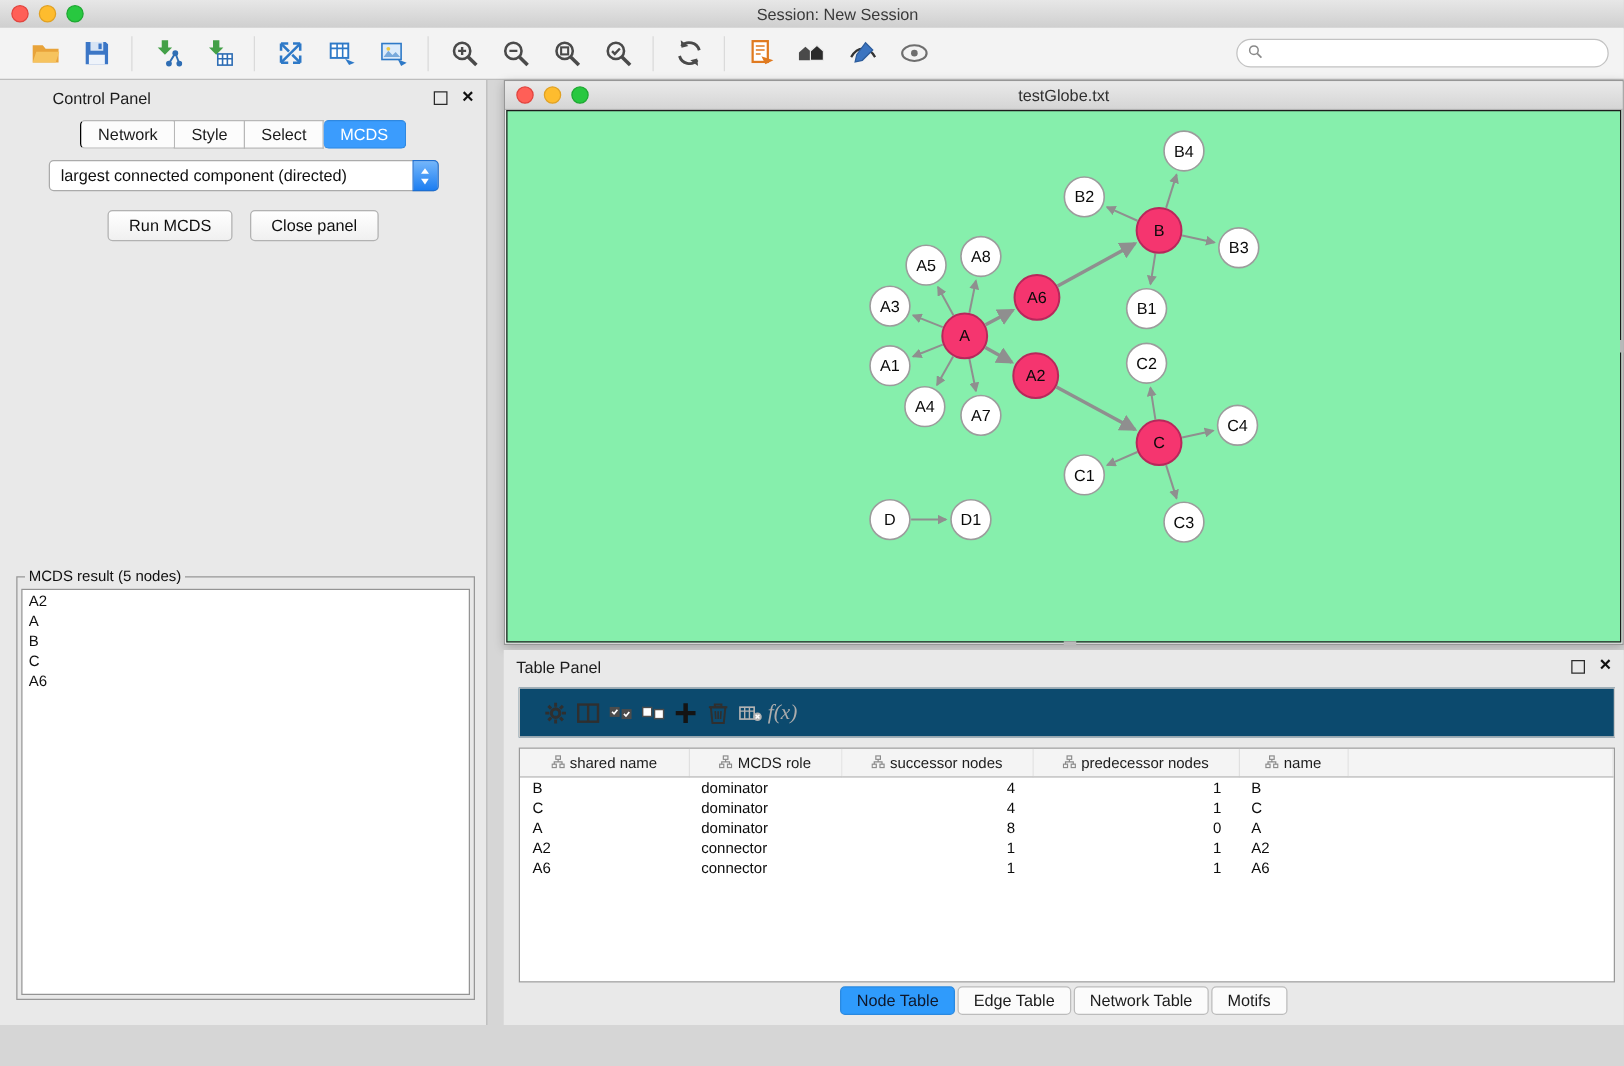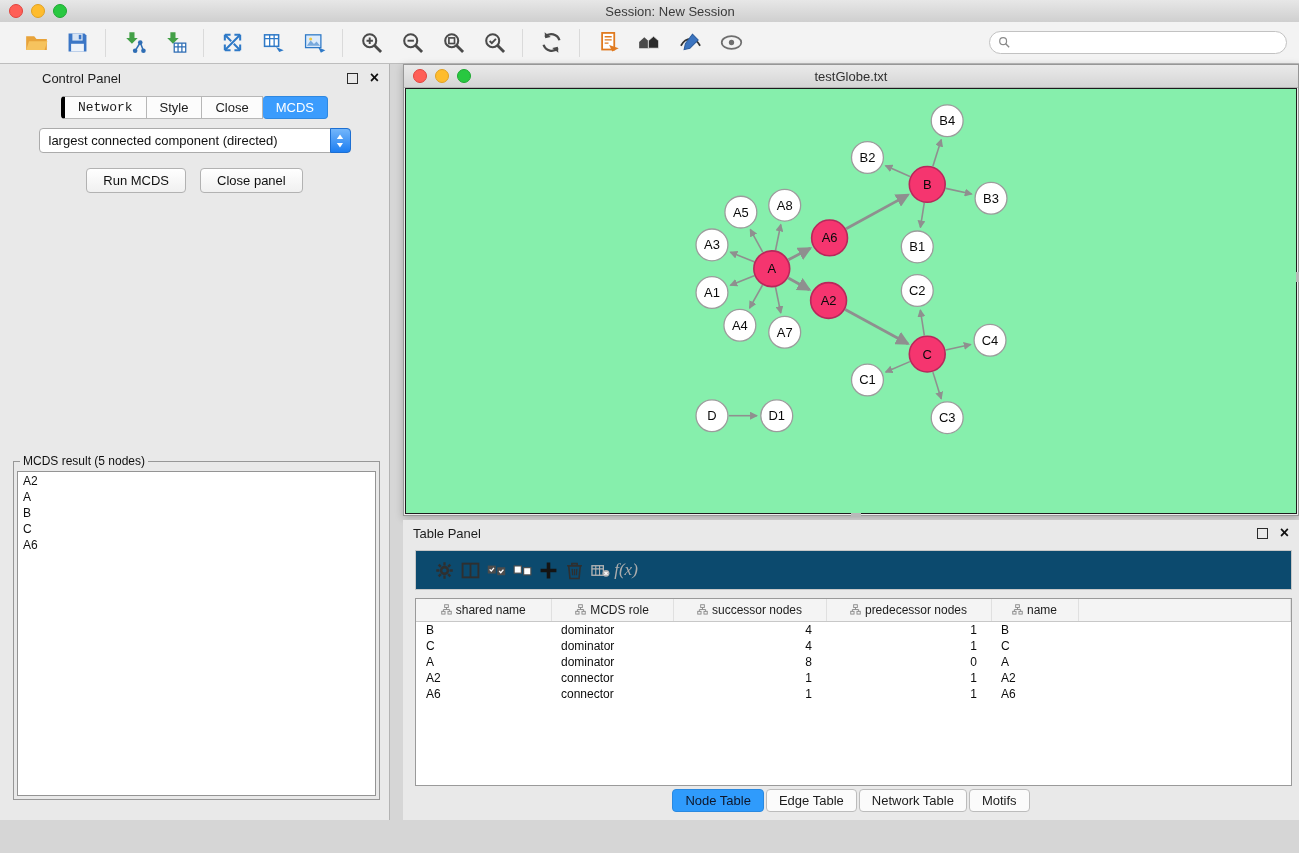--- a/index.html
+++ b/index.html
@@ -27,21 +27,21 @@
   .searchbox input{border:none;outline:none;flex:1;font-size:12px;background:transparent;font-family:"Liberation Sans",sans-serif;color:#333;}
 
   
   .control-panel{position:absolute;left:0;top:64px;width:390px;height:756px;background:#e9e9e9;border-right:1px solid #b3b3b3;box-sizing:border-box;}
   .panel-head{height:28px;display:flex;align-items:center;padding:0 10px;font-size:13px;color:#1c1c1c;margin-left:32px;}
   .panel-head .spacer{flex:1;}
   .float-box{width:9px;height:9px;border:1.5px solid #2b2b2b;margin-right:12px;}
   .close-x{font-size:16px;font-weight:bold;color:#101010;line-height:1;}
   .ctabs{display:flex;justify-content:center;margin-top:4px;}
   .ctab{font-size:13px;padding:3px 13px;background:#fcfcfc;border:1px solid #b7b7b7;border-left:none;color:#1c1c1c;}
-  .ctab:first-child{border-left:4px solid #000000;border-radius:4px 0 0 4px;font-family:Liberation Mono, monospace;}
+  .ctab:first-child{border-left:1px solid #000000;border-radius:4px 0 0 4px;}
   .ctab:last-child{border-radius:0 4px 4px 0;}
   .ctab.active{background:#3b9cfd;border-color:#2f88e0;color:#fff;border-radius:4px;}
   .opt-label{text-align:center;font-size:13px;margin-top:23px;color:#101010;}
   .dropdown{margin:9px auto 0;width:312px;height:25px;background:#fff;border:1px solid #abababa8;border:1px solid #ababab;border-radius:4px;display:flex;align-items:center;font-size:13px;position:relative;padding-left:9px;box-sizing:border-box;color:#101010;}
   .dd-btn{position:absolute;right:-1px;top:-1px;bottom:-1px;width:21px;background:linear-gradient(#73b6fb,#1d7ef1);border:1px solid #1d6fd2;border-radius:0 4px 4px 0;display:flex;align-items:center;justify-content:center;box-sizing:border-box;}
   .btn-row{display:flex;justify-content:center;gap:14px;margin-top:15px;}
   .btn{background:linear-gradient(#ffffff,#f0f0f0);border:1px solid #b2b2b2;border-radius:4px;font-size:13px;padding:4px 16px;color:#101010;}
   .result-fieldset{position:absolute;left:13px;right:9px;top:390px;bottom:20px;border:1px solid #979797;padding:3px;margin:0;}
   .result-fieldset legend{font-size:12px;color:#101010;padding:0 3px;margin-left:3px;}
   .result-list{width:100%;height:100%;background:#fff;border:1px solid #949494;font-size:12px;padding:1px 5px;overflow:auto;box-sizing:border-box;}
@@ -265,21 +265,21 @@
   <div class="control-panel">
     <div class="panel-head">
       <span>Control Panel</span>
       <span class="spacer"></span>
       <span class="float-box"></span>
       <span class="close-x">×</span>
     </div>
     <div class="ctabs">
         <div class="ctab">Network</div>
         <div class="ctab">Style</div>
-        <div class="ctab">Close</div>
+        <div class="ctab">Select</div>
         <div class="ctab active">MCDS</div>
       </div>
     <div class="dropdown">
       <span>largest connected component (directed)</span>
       <span class="dd-btn">
           <svg viewBox="0 0 10 16" width="10" height="16">
             <path d="M5 1.5L8.2 6H1.8z" fill="#fff"></path>
             <path d="M5 14.5L1.8 10h6.2z" fill="#fff"></path>
           </svg>
         </span>

